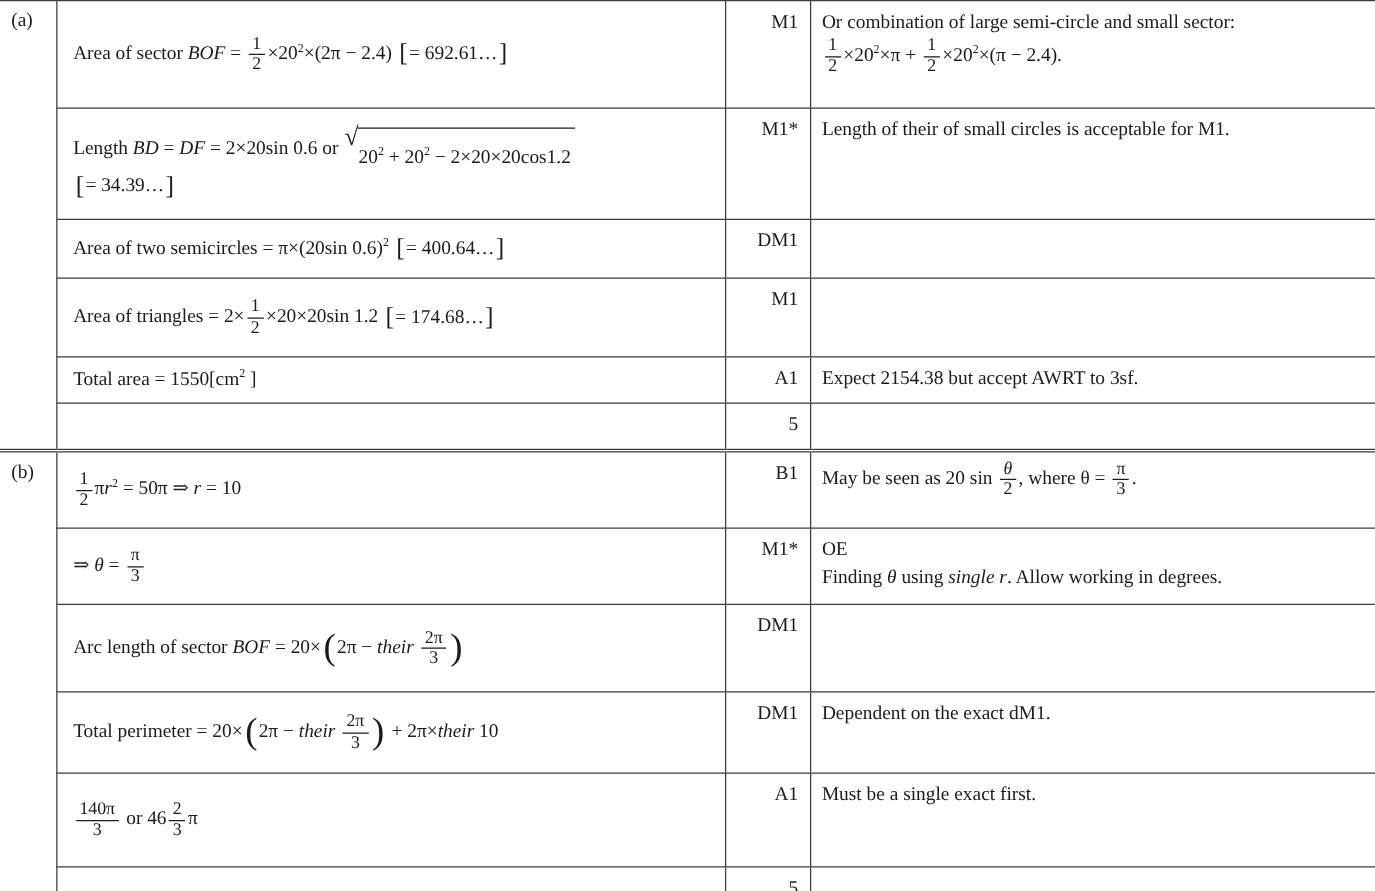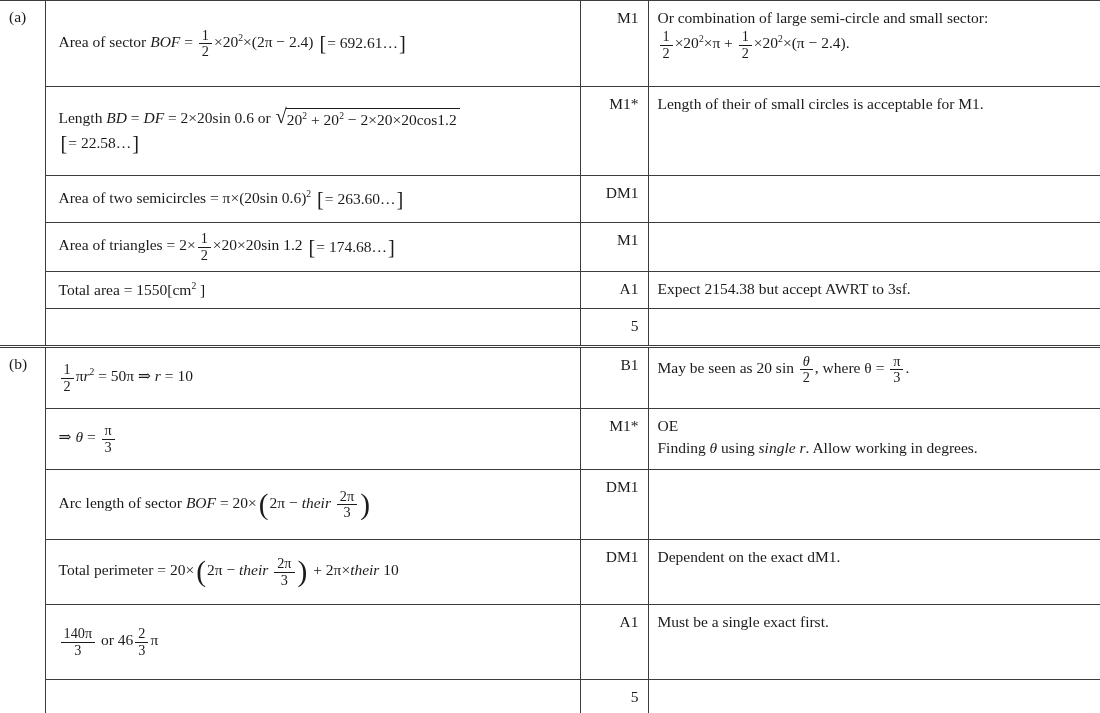--- a/index.html
+++ b/index.html
@@ -25,36 +25,36 @@
   
   tbody.part-b tr:first-child td{border-top:3px double #3c3c3c;}
 
   td.part-cell{vertical-align:top;padding:5px 0 0 9px;width:45px;}
   td.working-cell{vertical-align:middle;padding:4px 10px 4px 13px;}
   td.mark-cell{vertical-align:top;text-align:right;font-weight:normal;padding:6px 9px 0 2px;}
   td.comment-cell{vertical-align:top;padding:6px 8px 4px 9px;}
 
   
   .h-a0{height:86px}.h-a1{height:89px}.h-a2{height:47px}
-  .h-a3{height:49px}.h-a4{height:37px}.h-a5{height:38px}
+  .h-a3{height:63px}.h-a4{height:37px}.h-a5{height:38px}
   .h-b0{height:62px}.h-b1{height:61px}.h-b2{height:70px}
   .h-b3{height:65px}.h-b4{height:75px}.h-b5{height:38px}
 
   
   .mi{font-style:italic;}
   sup{font-size:0.62em;line-height:0;}
   .frac{
     display:inline-flex;flex-direction:column;align-items:center;
     vertical-align:middle;line-height:1.08;margin:0 2px;font-size:0.92em;
   }
   .frac .num{display:block;border-bottom:1px solid #1b1b1b;padding:0 3px 0 3px;}
   .frac .den{display:block;padding-top:0;}
   .sqrt{display:inline-flex;align-items:flex-start;vertical-align:middle;margin:0 1px;}
   .sqrt .rad{font-size:1.32em;line-height:1;margin-top:-2px;}
-  .sqrt .sqrt-body{border-top:1.4px solid #1b1b1b;padding:0 3px 0 1px;margin-left:-1px;}
+  .sqrt .sqrt-body{border-top:1.4px solid #1b1b1b;padding:12px 3px 0 1px;margin-left:-1px;}
   .bigp{display:inline-flex;align-items:center;vertical-align:middle;margin:0 1px;}
   .bigp>.paren{font-size:1.9em;line-height:0.85;font-weight:normal;padding:0 1px;}
   .bigb{display:inline-flex;align-items:center;vertical-align:middle;margin:0 1px;}
   .bigb>.brak{font-size:1.32em;line-height:0.9;padding:0 1px;}
 </style>
 </head>
 <body>
 
 <table class="ms">
   <colgroup>
@@ -83,30 +83,30 @@
             <span class="num">1</span>
             <span class="den">2</span>
           </span>×20<sup>2</sup>×(π − 2.4).</td>
     </tr>
     <tr class="h-a1">
       <td class="working-cell">Length <span class="mi">BD</span> = <span class="mi">DF</span> = 2×20sin 0.6 or <span class="sqrt">
             <span class="rad">√</span>
             <span class="sqrt-body">20<sup>2</sup> + 20<sup>2</sup> − 2×20×20cos1.2</span>
           </span><br><span class="bigb">
             <span class="brak">[</span>
-            <span>= 22.58…</span>
+            <span>= 34.39…</span>
             <span class="brak">]</span>
           </span></td>
       <td class="mark-cell">M1*</td>
       <td class="comment-cell">Length of their of small circles is acceptable for M1.</td>
     </tr>
     <tr class="h-a2">
       <td class="working-cell">Area of two semicircles = π×(20sin 0.6)<sup>2</sup> <span class="bigb">
             <span class="brak">[</span>
-            <span>= 263.60…</span>
+            <span>= 400.64…</span>
             <span class="brak">]</span>
           </span></td>
       <td class="mark-cell">DM1</td>
       <td class="comment-cell"></td>
     </tr>
     <tr class="h-a3">
       <td class="working-cell">Area of triangles = 2×<span class="frac">
             <span class="num">1</span>
             <span class="den">2</span>
           </span>×20×20sin 1.2 <span class="bigb">

